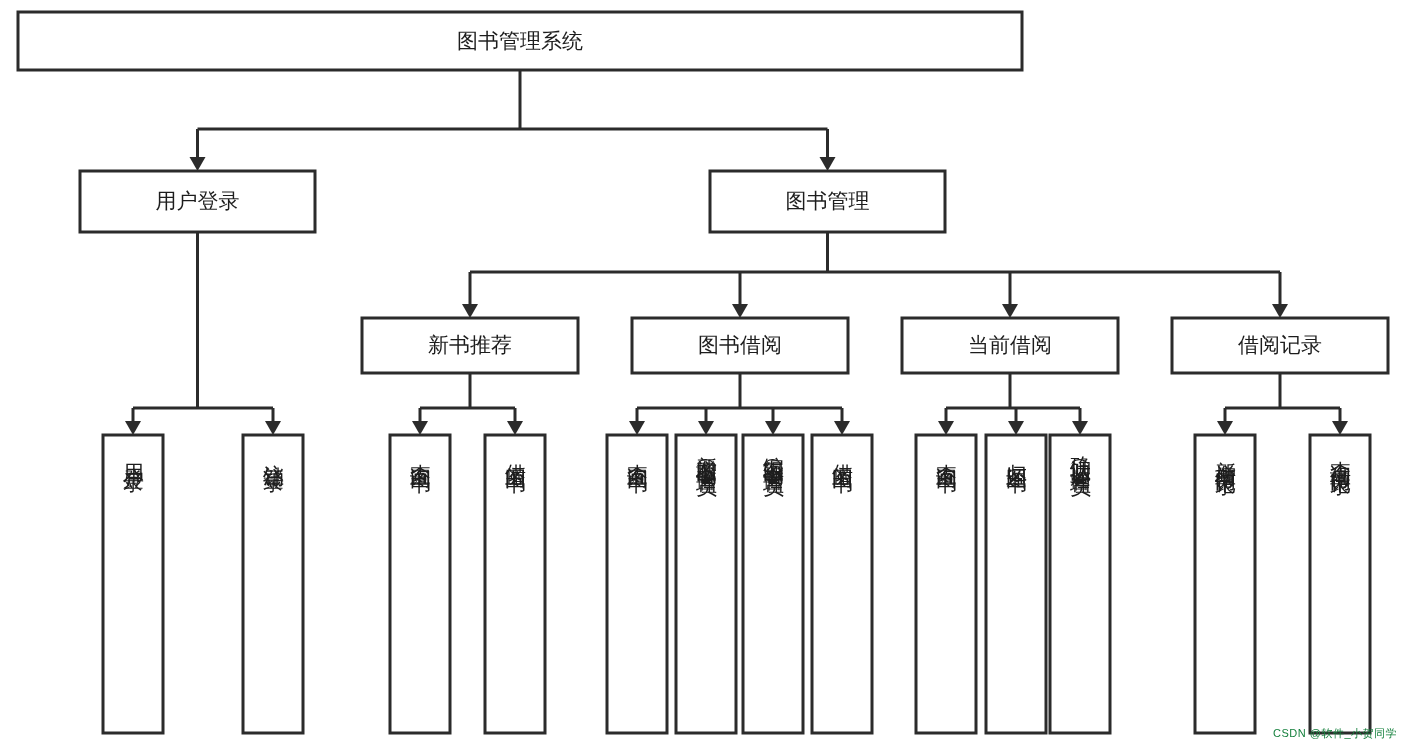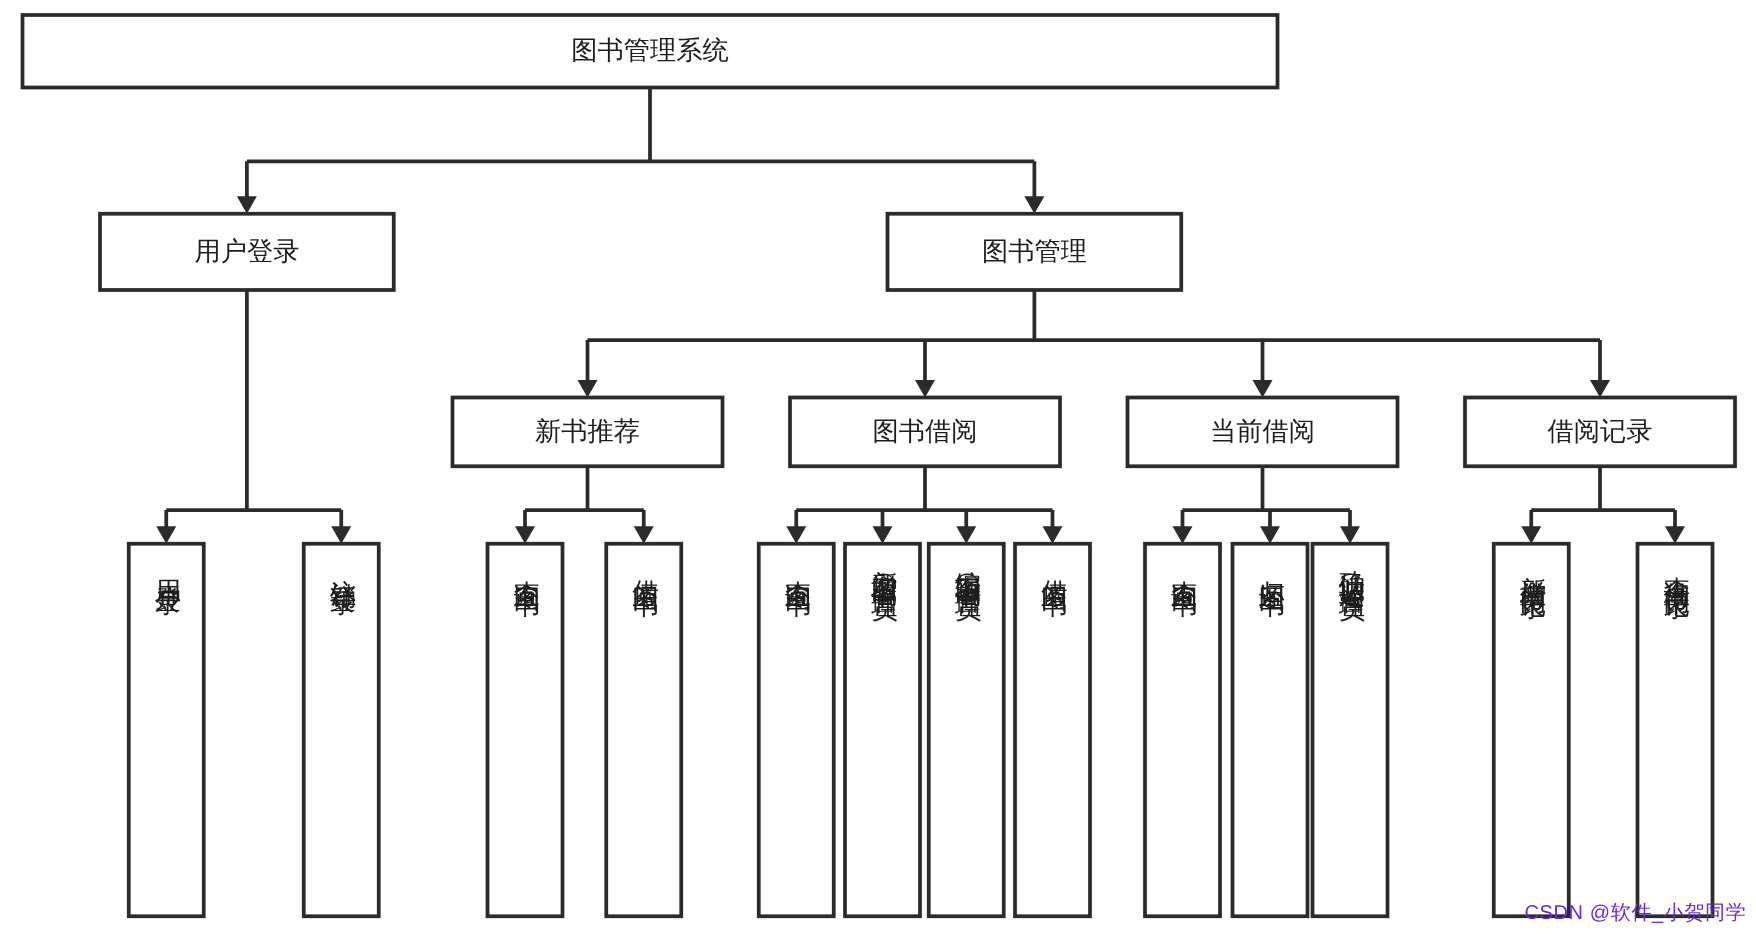--- a/index.html
+++ b/index.html
@@ -54,22 +54,22 @@
   }
   .arrow-head {
     fill: #2b2b2b;
     stroke: none;
   }
   .watermark {
     position: absolute;
     right: 8px;
     bottom: 6px;
     font-family: "Liberation Sans", "DejaVu Sans", sans-serif;
-    font-size: 16px;
-    color: #6d28d9;
+    font-size: 11px;
+    color: #15803d;
     letter-spacing: 0.5px;
     white-space: nowrap;
     user-select: none;
   }
 </style>
 </head>
 <body>
 
 <div id="diagram-root">
   <svg id="tree-svg" viewBox="0 0 1405 747" xmlns="http://www.w3.org/2000/svg">

